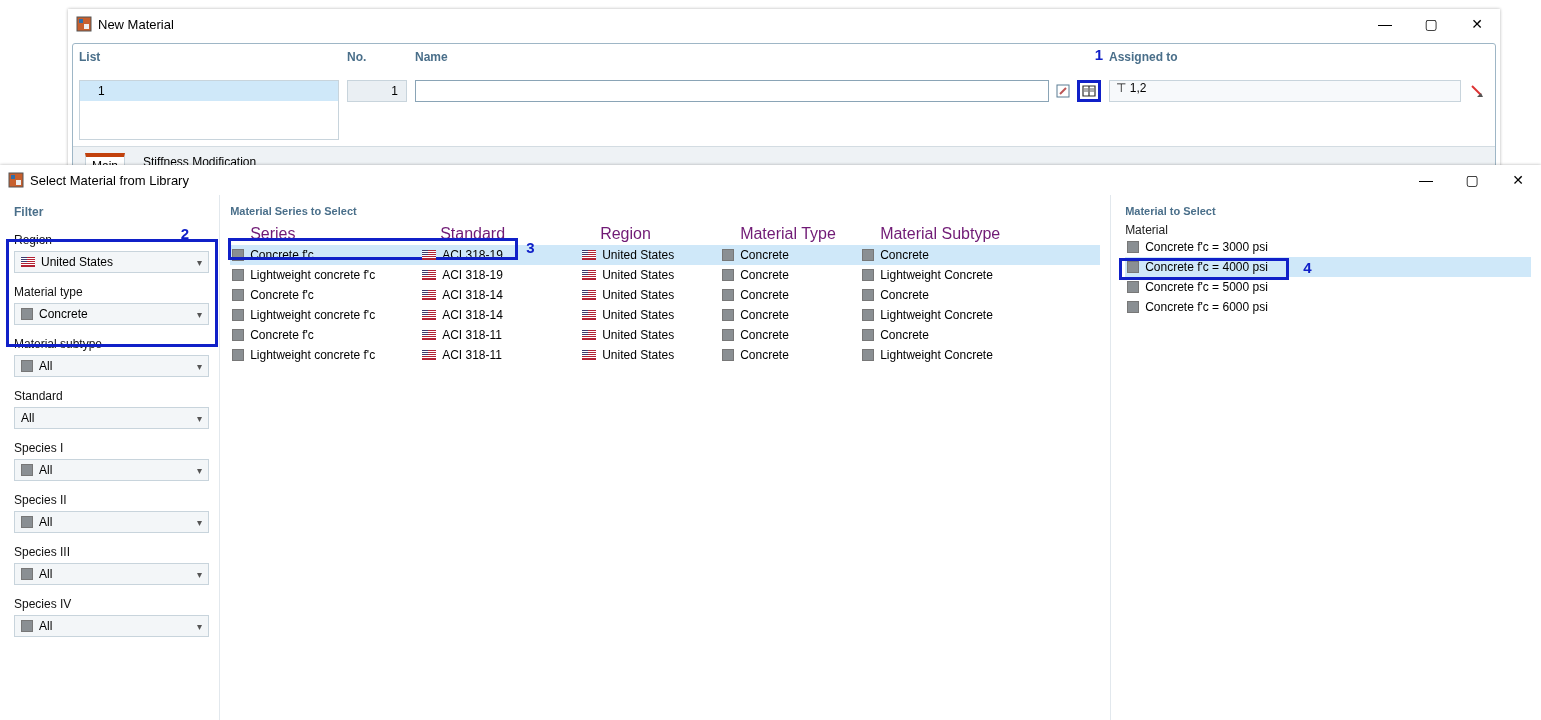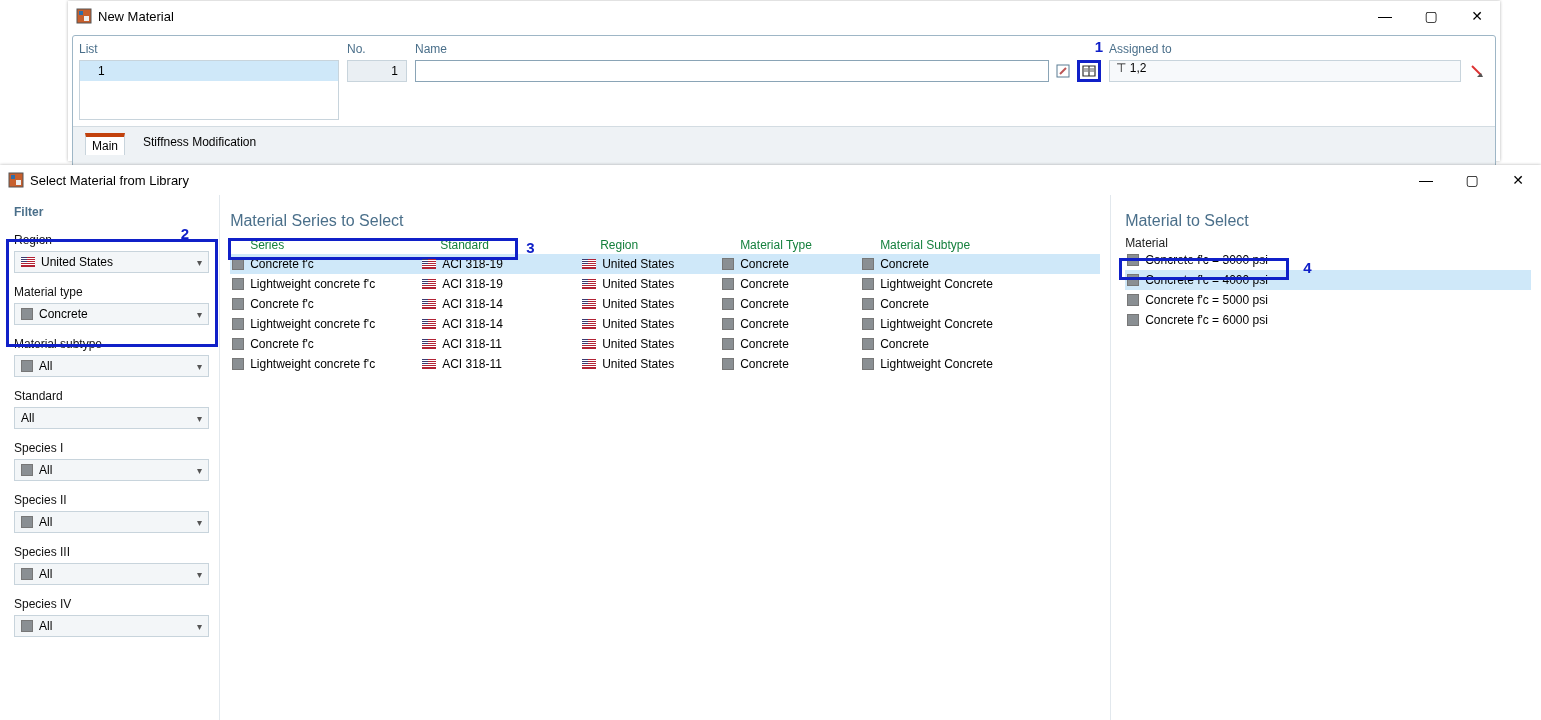--- a/index.html
+++ b/index.html
@@ -5,21 +5,21 @@
   * { box-sizing: border-box; margin: 0; padding: 0; }
   body { font-family: "Segoe UI", Tahoma, sans-serif; font-size: 12px; background: #fff; color: #000; width: 1541px; height: 720px; overflow: hidden; position: relative; }
   .window { position: absolute; background: #fff; box-shadow: 0 0 3px rgba(0,0,0,0.3); }
   .titlebar { display: flex; align-items: center; height: 30px; padding: 0 0 0 8px; }
   .titlebar .app-icon { width: 16px; height: 16px; margin-right: 6px; display: inline-flex; align-items: center; justify-content: center; }
   .titlebar .title { flex: 1; font-size: 13px; }
   .winbtns { display: flex; }
   .winbtn { width: 46px; height: 30px; display: flex; align-items: center; justify-content: center; font-size: 14px; cursor: pointer; }
   .content-outer { margin: 4px; border: 1px solid #9eb6c6; border-radius: 3px; background: #fff; }
   .row1 { display: flex; padding: 6px; gap: 8px; }
-  .panel-label { color: #4a6f8a; font-weight: 400; font-size: 12px; margin-bottom: 4px; }
+  .panel-label { color: #4a6f8a; font-weight: 700; font-size: 12px; margin-bottom: 16px; }
   .list-panel { width: 260px; }
   .list-body { border: 1px solid #c8d4dc; height: 60px; }
   .list-row { background: #cfe8f9; padding: 3px 8px 3px 18px; font-size: 12px; }
   .no-panel { width: 60px; }
   .no-body { height: 22px; display: flex; align-items: center; justify-content: flex-end; padding-right: 8px; background: #eaeff3; border: 1px solid #c8d4dc; font-size: 12px; }
   .name-panel { flex: 1; position: relative; }
   .name-body { display: flex; align-items: center; gap: 2px; }
   .name-input { flex: 1; height: 22px; border: 1px solid #8aa4b6; padding: 0 4px; font-size: 12px; }
   .icon-btn { width: 24px; height: 22px; display: flex; align-items: center; justify-content: center; cursor: pointer; }
   .icon-btn.lib-highlight { border: 3px solid #1020c8; }
@@ -43,39 +43,39 @@
   .combo { display: flex; align-items: center; background: #f3f6f8; border: 1px solid #c8d4dc; height: 22px; padding: 0 6px 0 6px; cursor: pointer; justify-content: space-between; font-size: 12px; }
   .combo .cb-left { display: flex; align-items: center; gap: 6px; }
   .flag-us { width: 14px; height: 10px; background: linear-gradient(#b22234, #b22234); position: relative; display:inline-block; }
   .flag-us::before { content:""; position:absolute; top:0; left:0; width:6px; height:6px; background:#3c3b6e; }
   .flag-us::after { content:""; position:absolute; top:1px; left:0; width:14px; height:8px; background: repeating-linear-gradient(#fff 0 1px, transparent 1px 2px); mix-blend-mode: screen; }
   .sw { width: 12px; height: 12px; background: #8a8f93; display:inline-block; border:1px solid #777; }
   .chev { font-size: 10px; color: #555; }
   .highlight-box { position: absolute; border: 3px solid #1020c8; pointer-events: none; }
 
   .series-col { flex: 1; padding: 10px; border-right: 1px solid #e2e8ed; position: relative; }
-  .series-col .hdr, .mat-col .hdr { color: #4a6f8a; font-weight: 400; font-size: 16px; margin-bottom: 6px; margin-top: 7px; }
-  .grid-head { display: flex; font-size: 12px; color: #15803d; padding: 2px 0; margin-left: 20px; }
+  .series-col .hdr, .mat-col .hdr { color: #4a6f8a; font-weight: 700; font-size: 11px; margin-bottom: 6px; }
+  .grid-head { display: flex; font-size: 16px; color: #701a75; padding: 2px 0; margin-left: 20px; }
   .col-series { width: 190px; }
   .col-standard { width: 160px; }
   .col-region { width: 140px; }
   .col-mtype { width: 140px; }
   .col-subtype { width: 220px; }
   .grid-row { display: flex; align-items: center; height: 20px; font-size: 12px; cursor: pointer; padding-left: 2px; }
   .grid-row.selected { background: #cfe8f9; }
   .cell { display: flex; align-items: center; gap: 6px; }
   .mat-col { width: 440px; padding: 10px 10px 10px 14px; position: relative; }
   .mat-head { font-size: 12px; color: #222; }
   .mat-row { display: flex; align-items: center; height: 20px; font-size: 12px; cursor: pointer; gap: 6px; padding-left: 2px; }
   .mat-row.selected { background: #cfe8f9; }
 </style>
 </head>
 <body>
 
-<div class="window" style="left:68px; top:1px; width:1432px; height:160px;">
+<div class="window" style="left:68px; top:9px; width:1432px; height:160px;">
   <div class="titlebar">
     <span class="app-icon">
       <svg width="16" height="16">
           <rect x="1" y="1" width="14" height="14" fill="#c75f2d" stroke="#555"></rect>
           <rect x="3" y="3" width="4" height="4" fill="#2f6da8"></rect>
           <rect x="8" y="8" width="5" height="5" fill="#eee"></rect>
         </svg>
     </span>
     <span class="title">New Material</span>
     <div class="winbtns">

